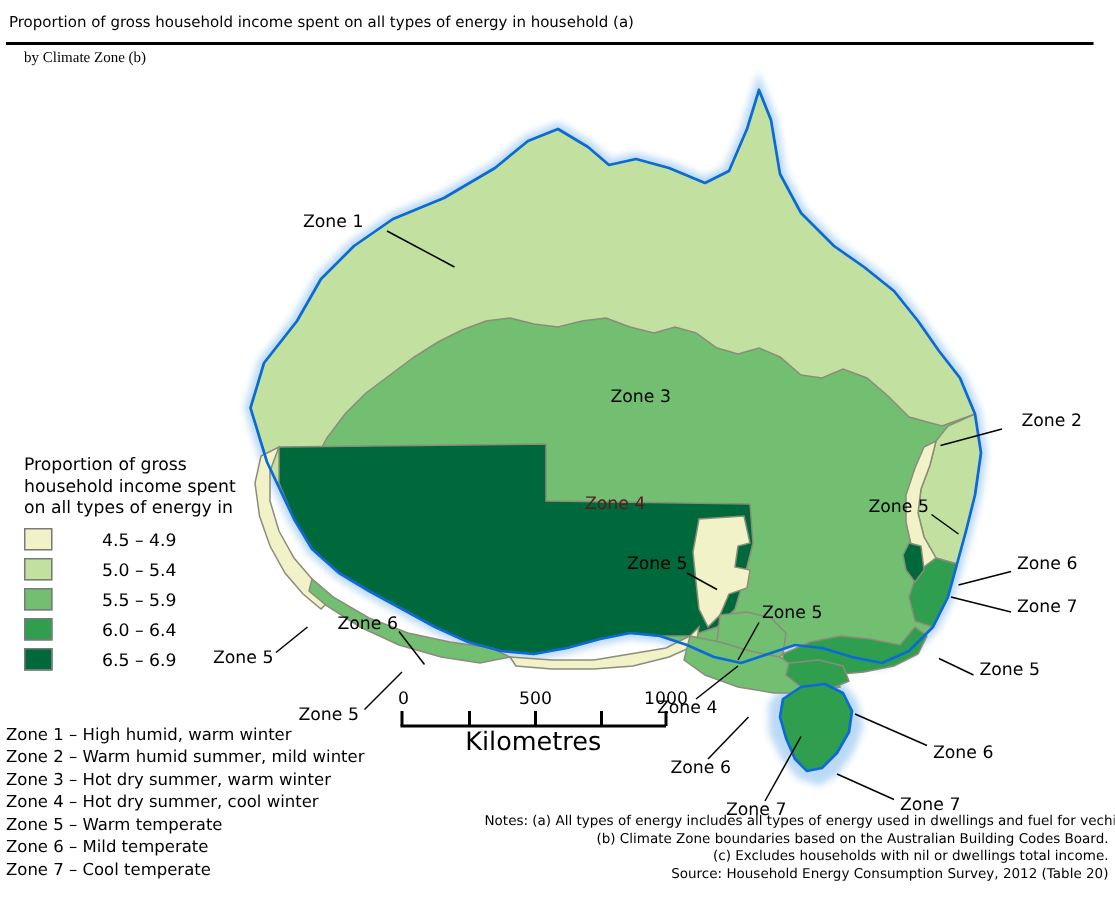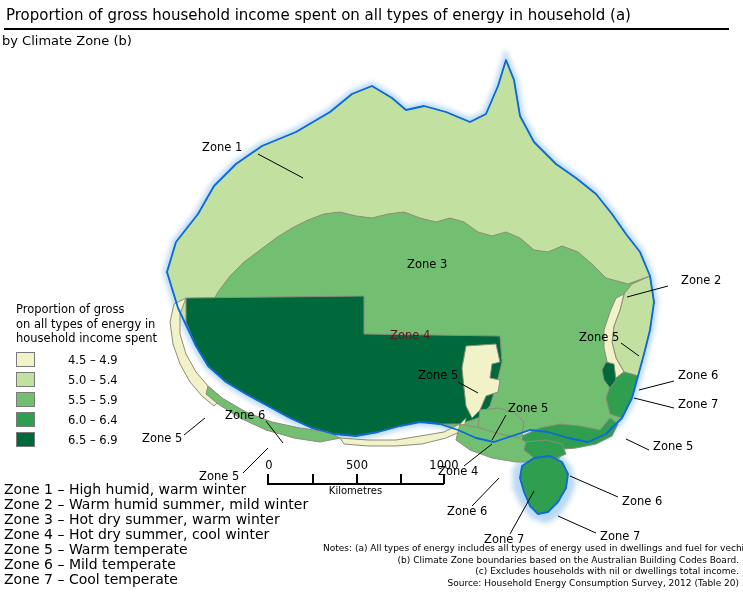--- a/index.html
+++ b/index.html
@@ -6,27 +6,27 @@
   body{
     width:743px;height:613px;position:relative;overflow:hidden;
     background:#ffffff;
     font-family:"DejaVu Sans","Liberation Sans",sans-serif;
     color:#000;
   }
 
   
   .title{
     position:absolute;left:6px;top:6px;width:720px;
-    font-size:15px;line-height:19px;white-space:nowrap;
+    font-size:10px;line-height:19px;white-space:nowrap;
   }
   .title-rule{
     position:absolute;left:4px;top:28px;width:725px;height:2px;background:#000;
   }
   .subtitle{
-    position:absolute;left:2px;top:33px;font-size:13px;white-space:nowrap;
+    position:absolute;left:16px;top:33px;font-size:10px;white-space:nowrap;font-family:Liberation Serif, serif;
   }
 
   
   .map-stage{position:absolute;left:0;top:46px;width:743px;height:500px;}
   .map-svg{position:absolute;left:0;top:0;width:743px;height:500px;}
 
   
   .zlabel{
     position:absolute;font-size:11.5px;line-height:12px;white-space:nowrap;
     color:#000;
@@ -39,30 +39,30 @@
   .legend-row{display:flex;align-items:center;height:18px;margin-bottom:2px;text-align:right;}
   .swatch{
     width:19px;height:15px;border:1px solid #7a7a7a;box-sizing:border-box;
     flex:0 0 auto;
   }
   .legend-text{font-size:11.5px;margin-left:33px;white-space:nowrap;}
 
   
   .zonekey{position:absolute;left:4px;top:482px;width:300px;}
   .zonekey-title{font-size:11.5px;line-height:15px;}
-  .zonekey-item{font-size:14px;line-height:15px;white-space:nowrap;}
+  .zonekey-item{font-size:11px;line-height:15px;white-space:nowrap;}
 
   
   .scalebar{position:absolute;left:262px;top:458px;width:185px;}
   .scale-nums{position:relative;height:14px;font-size:11.5px;}
   .scale-num{position:absolute;top:0;transform:translateX(-50%);}
   .scale-line{position:relative;height:10px;margin-top:2px;}
   .scale-axis{position:absolute;left:5px;top:9px;width:177px;height:1.5px;background:#000;}
   .scale-tick{position:absolute;top:0;width:1.5px;height:10px;background:#000;}
-  .scale-caption{text-align:center;font-size:10px;margin-top:1px;
+  .scale-caption{text-align:center;font-size:17px;margin-top:1px;
                  width:187px;}
 
   
   .notes{position:absolute;left:323px;top:543px;width:416px;text-align:right;}
   .note{font-size:9px;line-height:11.5px;white-space:nowrap;}
 </style>
 </head>
 <body>
 
 <div class="title">Proportion of gross household income spent on all types of energy in household (a)</div>
@@ -199,22 +199,22 @@
   <div class="zlabel" style="left:438px;top:419px;">Zone 4</div>
   <div class="zlabel" style="left:447px;top:459px;">Zone 6</div>
   <div class="zlabel" style="left:622px;top:449px;">Zone 6</div>
   <div class="zlabel" style="left:484px;top:487px;">Zone 7</div>
   <div class="zlabel" style="left:600px;top:484px;">Zone 7</div>
 </div>
 
 <div class="legend">
   <div class="legend-title">
     <div>Proportion of gross</div>
+    <div>household income spent</div>
     <div>on all types of energy in</div>
-    <div>household income spent</div>
   </div>
   <div class="legend-rows">
     <div class="legend-row">
       <span class="swatch" style="background:#F2F2C8"></span>
       <span class="legend-text">4.5 – 4.9</span>
     </div>
     <div class="legend-row">
       <span class="swatch" style="background:#C2E0A0"></span>
       <span class="legend-text">5.0 – 5.4</span>
     </div>

